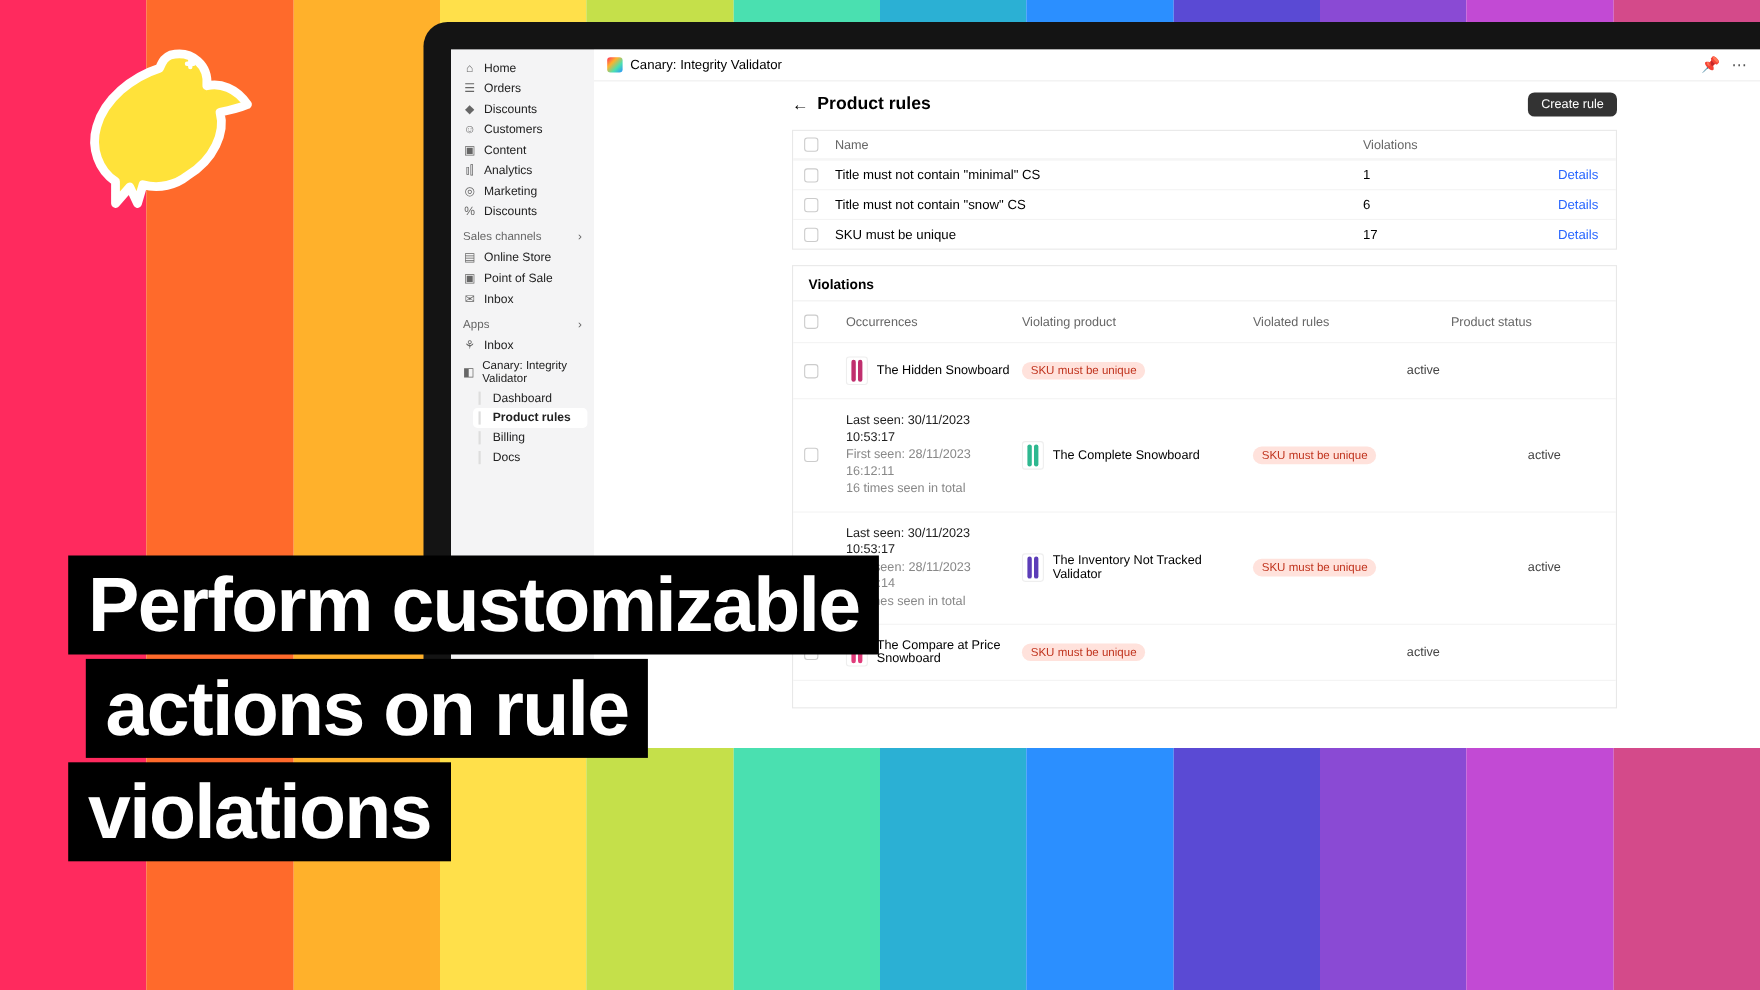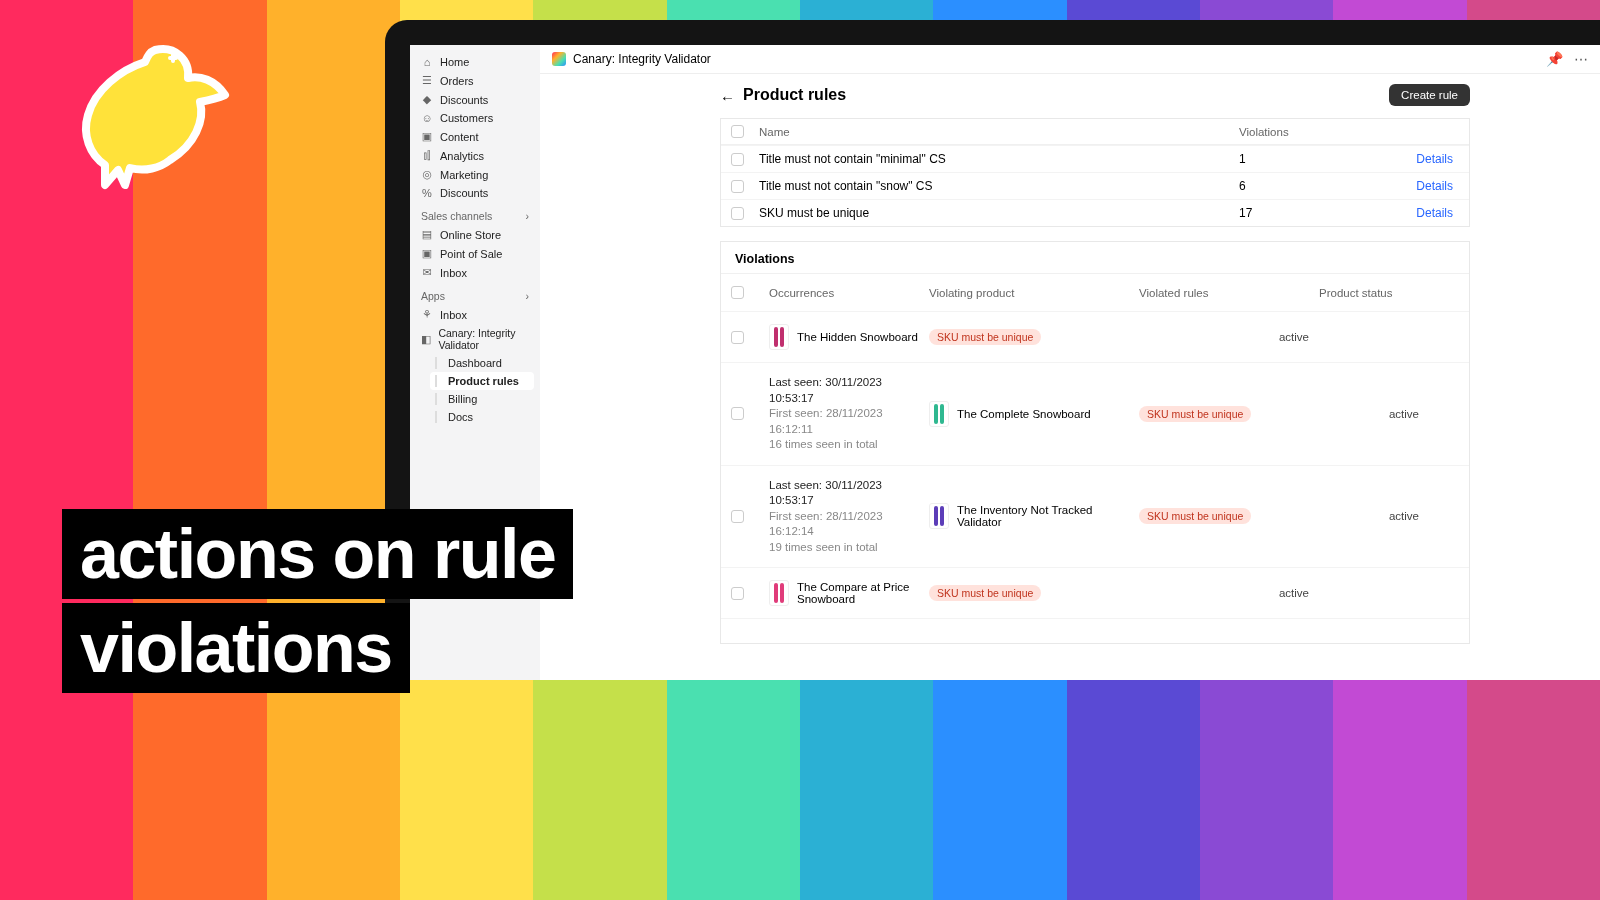--- a/index.html
+++ b/index.html
@@ -144,21 +144,21 @@
 
     
     .headline-block { position: absolute; left: 62px; top: 505px; z-index: 10; }
     .headline-line {
       background: #000; color: #fff;
       font-size: 70px; font-weight: 800;
       line-height: 1; padding: 10px 18px; display: inline-block;
       font-family: Arial, sans-serif;
       letter-spacing: -1.5px;
     }
-    .hl-l2-wrap { margin-top: 4px; }
+    .hl-l2-wrap { margin-top: 4px; margin-left: 16px; }
     .hl-l3-wrap { margin-top: 4px; }
   </style>
 </head>
 <body>
 
 <div class="rainbow-bg">
   <div class="r1"></div>
     <div class="r2"></div>
     <div class="r3"></div>
     <div class="r4"></div>
@@ -374,15 +374,16 @@
               <div class="vio-row"></div>
             </div>
         </div>
       </div>
     </div>
 
   </div>
 </div>
 
 <div class="headline-block">
+  <div><span class="headline-line">Perform customizable</span></div>
   <div class="hl-l2-wrap"><span class="headline-line">actions on rule</span></div>
   <div class="hl-l3-wrap"><span class="headline-line">violations</span></div>
 </div>
 
 </body></html>

